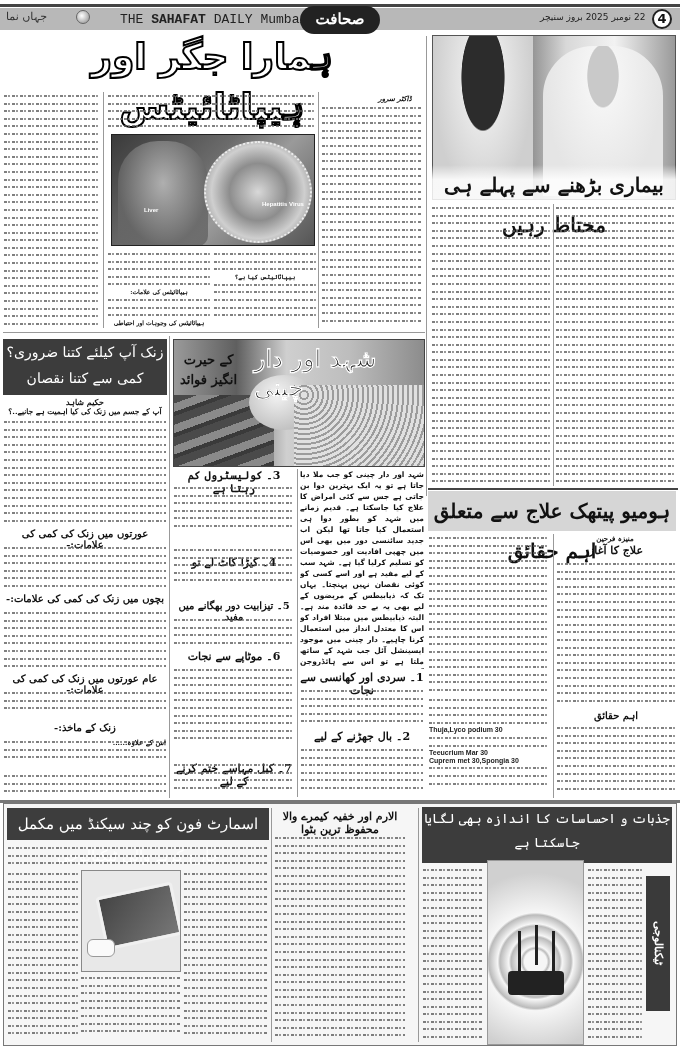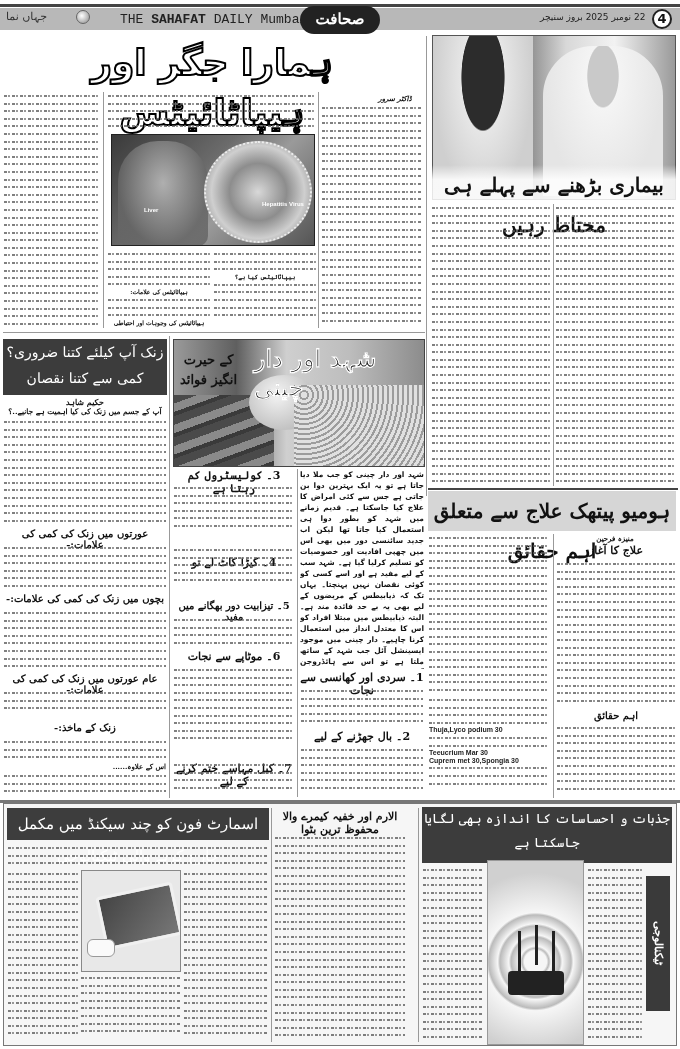--- a/index.html
+++ b/index.html
@@ -13,21 +13,21 @@
   .masthead { left: 0; top: 8px; width: 680px; height: 22px; background: #b8b8b8; }
   .mast-left-logo { left: 6px; top: 10px; font-size: 11px; font-family: "DejaVu Serif", serif; color: #333; }
   .mast-globe { left: 76px; top: 10px; width: 14px; height: 14px; border-radius: 50%; background: radial-gradient(circle at 40% 40%, #fff, #888); border: 1px solid #666; }
   .mast-paper { left: 120px; top: 12px; font-size: 13px; font-family: Liberation Mono, monospace; color: #222; }
   .mast-paper b { font-weight: 900; }
   .section-badge { left: 300px; top: 6px; width: 80px; height: 28px; background: #222; color: #fff; border-radius: 18px 18px 18px 18px; font-size: 15px; text-align: center; line-height: 26px; font-family: "DejaVu Serif", serif; font-weight: bold; }
   .mast-date { left: 540px; top: 12px; font-size: 9px; color: #222; }
   .page-num { left: 652px; top: 9px; width: 20px; height: 20px; border-radius: 50%; background: #fff; border: 2px solid #222; font-weight: bold; font-size: 13px; text-align: center; line-height: 16px; }
 
   
-  .liver-headline { left: 2px; top: 38px; width: 420px; height: 50px; font-size: 36px; font-weight: 900; color: #fff; text-align: center; line-height: 50px; -webkit-text-stroke: 2px #000; font-family: "DejaVu Sans", sans-serif; letter-spacing: 1px; }
+  .liver-headline { left: 2px; top: 32px; width: 420px; height: 50px; font-size: 36px; font-weight: 900; color: #fff; text-align: center; line-height: 50px; -webkit-text-stroke: 2px #000; font-family: "DejaVu Sans", sans-serif; letter-spacing: 1px; }
   .textcol { font-size: 5.5px; line-height: 7.6px; color: #333; overflow: hidden; direction: rtl; text-align: justify; }
   .textline { height: 7.6px; border-bottom: 1px solid transparent; background: repeating-linear-gradient(90deg, #555 0 3px, transparent 3px 4px, #777 4px 6px, transparent 6px 8px); background-size: 100% 2px; background-position: 0 3px; background-repeat: no-repeat; opacity: 0.75; margin-bottom: 0; }
   .vrule { width: 1px; background: #999; }
   .hrule { height: 1px; background: #999; }
 
   .hep-image { left: 111px; top: 134px; width: 204px; height: 112px; background: linear-gradient(135deg, #3a3a3a 0%, #6b6b6b 40%, #9a9a9a 60%, #555 100%); border: 1px solid #222; overflow: hidden; }
   .hep-body { left: 6px; top: 6px; width: 90px; height: 105px; border-radius: 40px 40px 10px 10px; background: radial-gradient(ellipse at 50% 40%, #bdbdbd, #666 70%); opacity: 0.85; }
   .hep-virus { left: 92px; top: 6px; width: 108px; height: 102px; border-radius: 50%; background: radial-gradient(circle, #d8d8d8 0%, #8d8d8d 40%, #cfcfcf 65%, #6c6c6c 100%); border: 2px dotted #eee; }
   .hep-label { font-size: 6px; color: #fff; font-family: "Liberation Sans", sans-serif; font-weight: bold; }
 
@@ -334,21 +334,21 @@
   <div class="textline"></div>
     <div class="textline"></div>
     <div class="textline"></div>
 </div>
 <div class="abs subhead" style="left:3px;top:722px;width:164px;font-size:10px;">زنک کے ماخذ:-</div>
 <div class="abs textcol" style="left:4px;top:738px;width:162px;height:22px;">
   <div class="textline"></div>
     <div class="textline"></div>
     <div class="textline"></div>
 </div>
-<div class="abs subhead" style="left:90px;top:762px;width:76px;font-size:7px;text-align:right;">اس کے علاوہ......</div>
+<div class="abs subhead" style="left:90px;top:738px;width:76px;font-size:7px;text-align:right;">اس کے علاوہ......</div>
 <div class="abs textcol" style="left:4px;top:772px;width:162px;height:24px;">
   <div class="textline"></div>
     <div class="textline"></div>
     <div class="textline"></div>
 </div>
 <div class="abs vrule" style="left:169px;top:336px;height:462px;"></div>
 
 <div class="abs honey-image">
   <div class="abs cinnamon"></div>
   <div class="abs honey-pot"></div>

